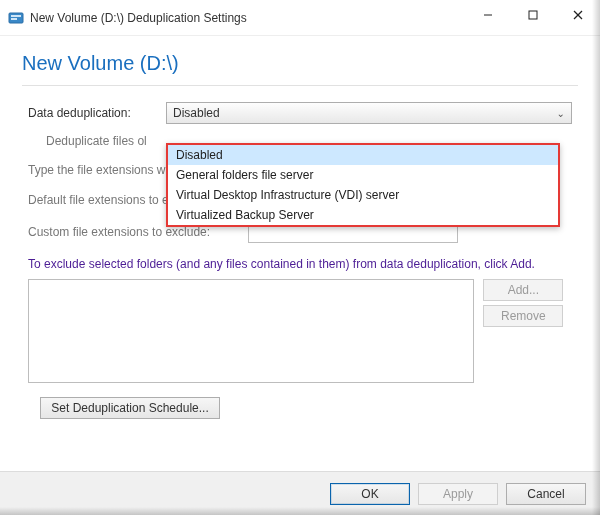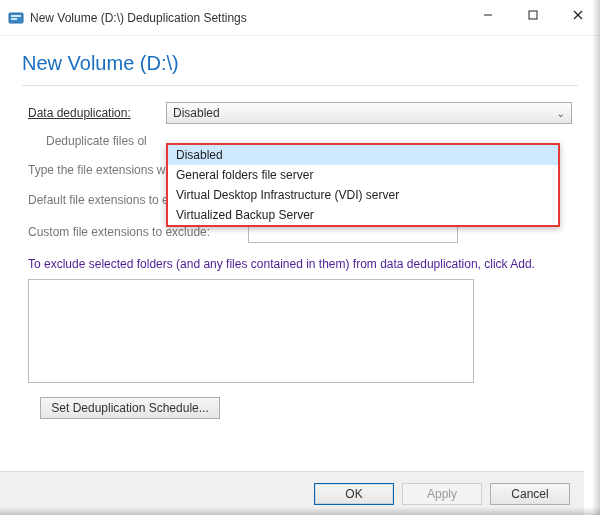--- a/index.html
+++ b/index.html
@@ -44,21 +44,21 @@
   .page-title {
     color: #1a6fbf;
     font-size: 20px;
     font-weight: 400;
     margin: 6px 0 6px 0;
   }
   .divider { height:1px; background:#e1e1e1; margin: 10px 0 16px 0; }
   .row { display: flex; align-items: center; margin-bottom: 10px; }
   .label { color: #333; }
   .form-area { padding: 0 6px; }
-  .dedup-label { width: 138px; text-decoration: underline; }
+  .dedup-label { width: 138px; }
   .select-closed {
     flex: 1;
     height: 22px;
     background: linear-gradient(#fdfdfd,#e8e8e8);
     border: 1px solid #adadad;
     display: flex; align-items: center; justify-content: space-between;
     padding: 0 6px;
     font-size: 12px;
     color: #333;
   }
@@ -94,21 +94,21 @@
     border:1px solid #adadad;
     color:#333;
     font-size:12px;
     padding: 0 10px;
     display:inline-flex; align-items:center; justify-content:center;
   }
   .btn.disabled { color:#9b9b9b; border-color:#cfcfcf; background:#f3f3f3; }
   .schedule-btn-wrap { margin-top: 14px; padding-left: 12px; }
   .footer {
     position:absolute;
-    bottom:0; left:0; right:16px;
+    bottom:0; left:0; right:0;
     border-top:1px solid #dcdcdc;
     background:#f0f0f0;
     height: 44px;
     display:flex; align-items:center; justify-content:flex-end;
     padding: 0 14px;
     gap: 8px;
   }
   .footer .btn { min-width: 80px; }
   .footer .btn.primary { border-color:#0a64ad; box-shadow: inset 0 0 0 1px rgba(10,100,173,.15); }
   .shadow-right {
@@ -199,20 +199,24 @@
 
     <div class="field-row">
       <span class="field-label">Custom file extensions to exclude:</span>
       <input class="text-input" type="text" value="" style="">
     </div>
 
     <div class="note">To exclude selected folders (and any files contained in them) from data deduplication, click Add.</div>
 
     <div class="folder-area">
       <div class="folder-list"></div>
+      <div class="side-buttons">
+        <button class="btn disabled">Add...</button>
+        <button class="btn disabled">Remove</button>
+      </div>
     </div>
 
     <div class="schedule-btn-wrap">
       <button class="btn" style="min-width:180px">Set Deduplication Schedule...</button>
     </div>
   </div>
 
   <div class="dropdown-open">
     <div class="opt selected">Disabled</div>
     <div class="opt">General folders file server</div>

